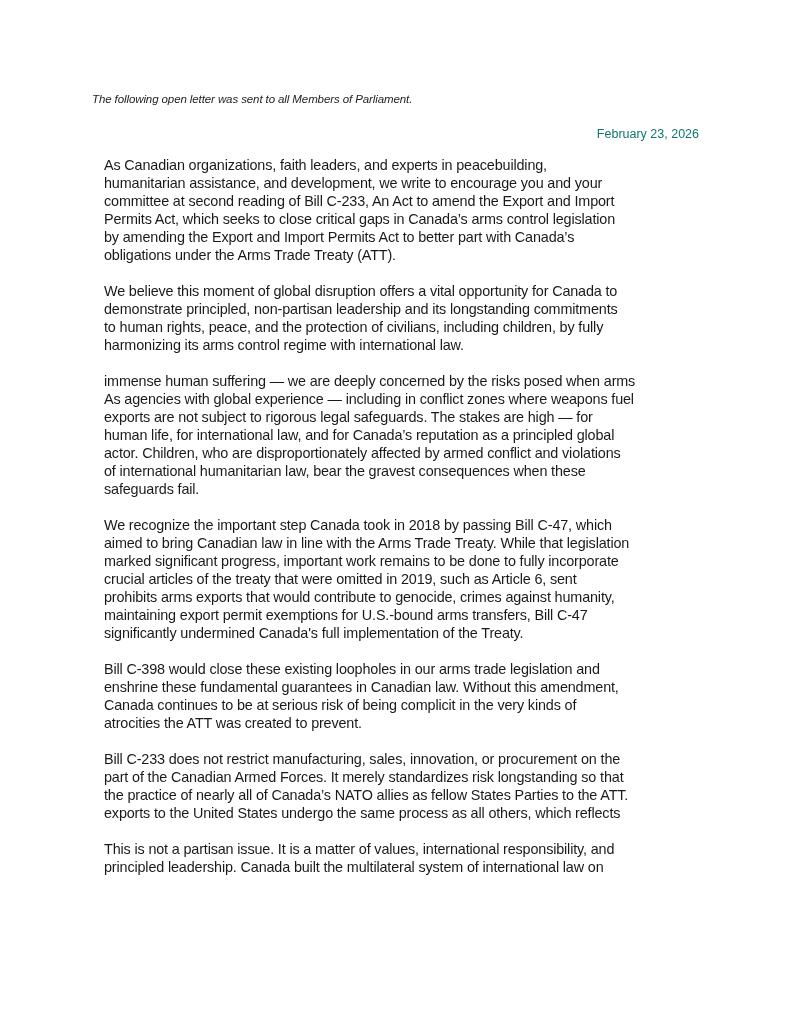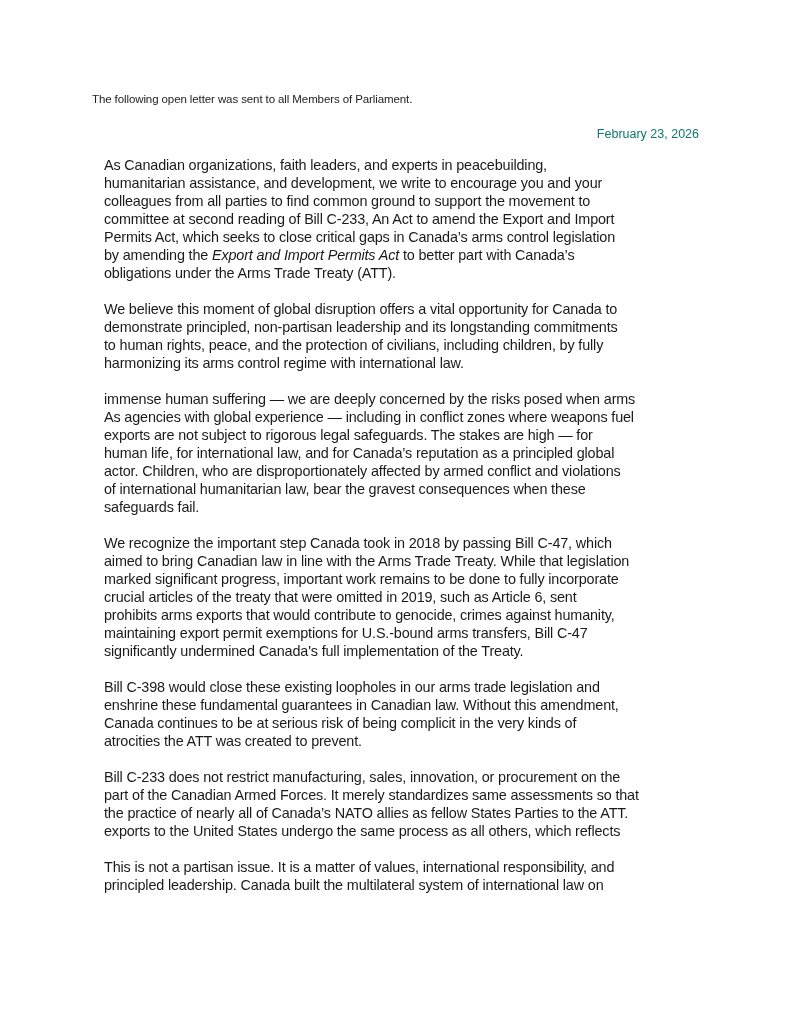--- a/index.html
+++ b/index.html
@@ -13,20 +13,21 @@
       position: relative;
       overflow: hidden;
       color: #1a1a1a;
       font-family: "Liberation Sans", sans-serif;
     }
     .intro-note {
       position: absolute;
       left: 92px;
       top: 93px;
       font-size: 11.5px;
+      font-style: italic;
       color: #222;
       white-space: nowrap;
       letter-spacing: -0.1px;
     }
     .date {
       position: absolute;
       right: 92px;
       top: 127px;
       font-size: 12.5px;
       color: #0f766e;
@@ -41,37 +42,36 @@
       line-height: 18px;
       letter-spacing: -0.15px;
     }
     .para {
       margin: 0 0 18px 0;
     }
     .line {
       display: block;
       white-space: nowrap;
     }
-    .italic { font-style: italic; }
+    .italic { }
   </style>
 </head>
 <body>
 
 <div>
 
   <div class="intro-note">The following open letter was sent to all Members of Parliament.</div>
 
   <div class="date">February 23, 2026</div>
 
   <div class="body-text">
 
     <p class="para">
       <span class="line">As Canadian organizations, faith leaders, and experts in peacebuilding,</span>
       <span class="line">humanitarian assistance, and development, we write to encourage you and your</span>
-      <span class="line">colleagues from all parties to find common ground to support the movement to</span>
       <span class="line">committee at second reading of Bill C-233, An Act to amend the Export and Import</span>
       <span class="line">Permits Act,  which seeks to close critical gaps in Canada’s arms control legislation</span>
       <span class="line"><span>by amending the </span><span class="italic">Export and Import Permits Act</span><span> to better part with Canada’s</span></span>
       <span class="line">obligations under the Arms Trade Treaty (ATT).</span>
     </p>
 
     <p class="para">
       <span class="line">We believe this moment of global disruption offers a vital opportunity for Canada to</span>
       <span class="line">demonstrate principled, non-partisan leadership and its longstanding commitments</span>
       <span class="line">to human rights, peace, and the protection of civilians, including children, by fully</span>
@@ -100,21 +100,21 @@
 
     <p class="para">
       <span class="line">Bill C-398 would close these existing loopholes in our arms trade legislation and</span>
       <span class="line">enshrine these fundamental guarantees in Canadian law. Without this amendment,</span>
       <span class="line">Canada continues to be at serious risk of being complicit in the very kinds of</span>
       <span class="line">atrocities the ATT was created to prevent.</span>
     </p>
 
     <p class="para">
       <span class="line">Bill C-233 does not restrict manufacturing, sales, innovation, or procurement on the</span>
-      <span class="line">part of the Canadian Armed Forces. It merely standardizes same assessments so that</span>
+      <span class="line">part of the Canadian Armed Forces. It merely standardizes risk longstanding so that</span>
       <span class="line">the practice of nearly all of Canada’s NATO allies as fellow States Parties to the ATT.</span>
       <span class="line">exports to the United States undergo the same process as all others, which reflects</span>
     </p>
 
     <p class="para">
       <span class="line">This is not a partisan issue. It is a matter of values, international responsibility, and</span>
       <span class="line">principled leadership. Canada built the multilateral system of international law on</span>
     </p>
 
   </div>

